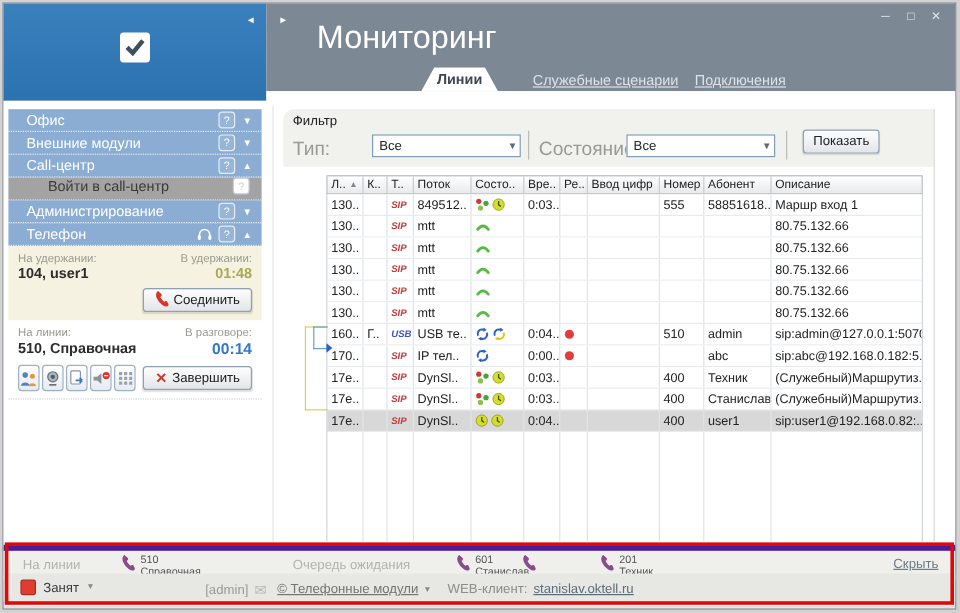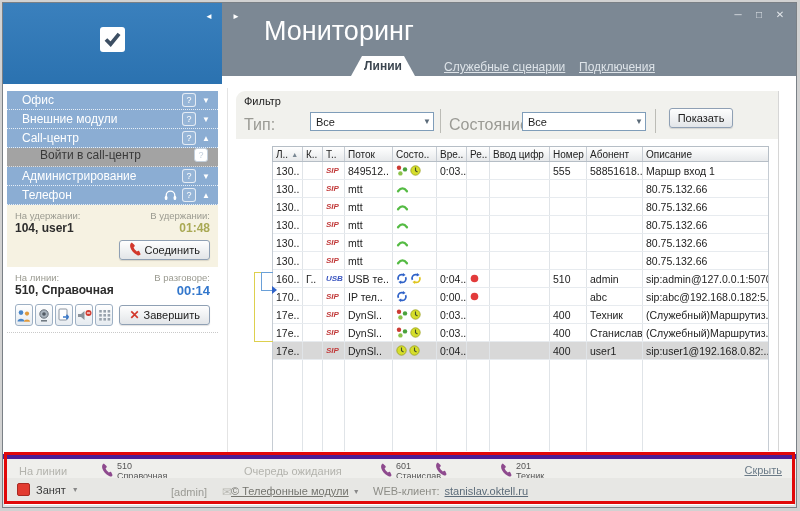--- a/index.html
+++ b/index.html
@@ -84,21 +84,21 @@
   
   #callbar{left:0;top:451px;width:793px;height:24px;background:#efefec;border-top:5px solid #4c1d95}
   .cb-label{font-size:11px;color:#b3b3ad}
   .cb-entry{display:flex;gap:4px;align-items:center;position:absolute;top:3px}
   .cb-txt{font-size:9px;color:#55555&;color:#555;line-height:1.1}
   #hide-link{right:14px;top:5px;font-size:11px;color:#6b7b88;text-decoration:underline;cursor:pointer}
   #statusbar{left:0;top:475px;width:793px;height:23px;background:#e7e7e4;font-size:11px;color:#555}
   .stat-dot{width:11px;height:11px;background:#e23b30;border:1px solid #a82a22;border-radius:2px}
   #status-group{left:14px;top:5px;display:flex;align-items:center;gap:6px}
   .tri{font-size:7px;color:#888}
-  #admin-group{left:168px;top:7px;display:flex;gap:15px;align-items:center;color:#9a9a94}
+  #admin-group{left:168px;top:7px;display:flex;gap:5px;align-items:center;color:#9a9a94}
   .env{color:#b8b8b2;font-size:12px}
   #brand-group{left:228px;top:7px;display:flex;gap:4px;align-items:center}
   #brand-link{color:#75756f;text-decoration:underline;cursor:pointer}
   #web-group{left:370px;top:7px;display:flex;gap:5px;align-items:flex-start}
   #web-label{color:#8d8d87}
   #web-link{color:#5c6c7a;text-decoration:underline;cursor:pointer}
   #annotation{left:1px;top:449px;width:785px;height:46px;border:3px solid #e10808;z-index:40;pointer-events:none}
 </style>
 </head>
 <body>

